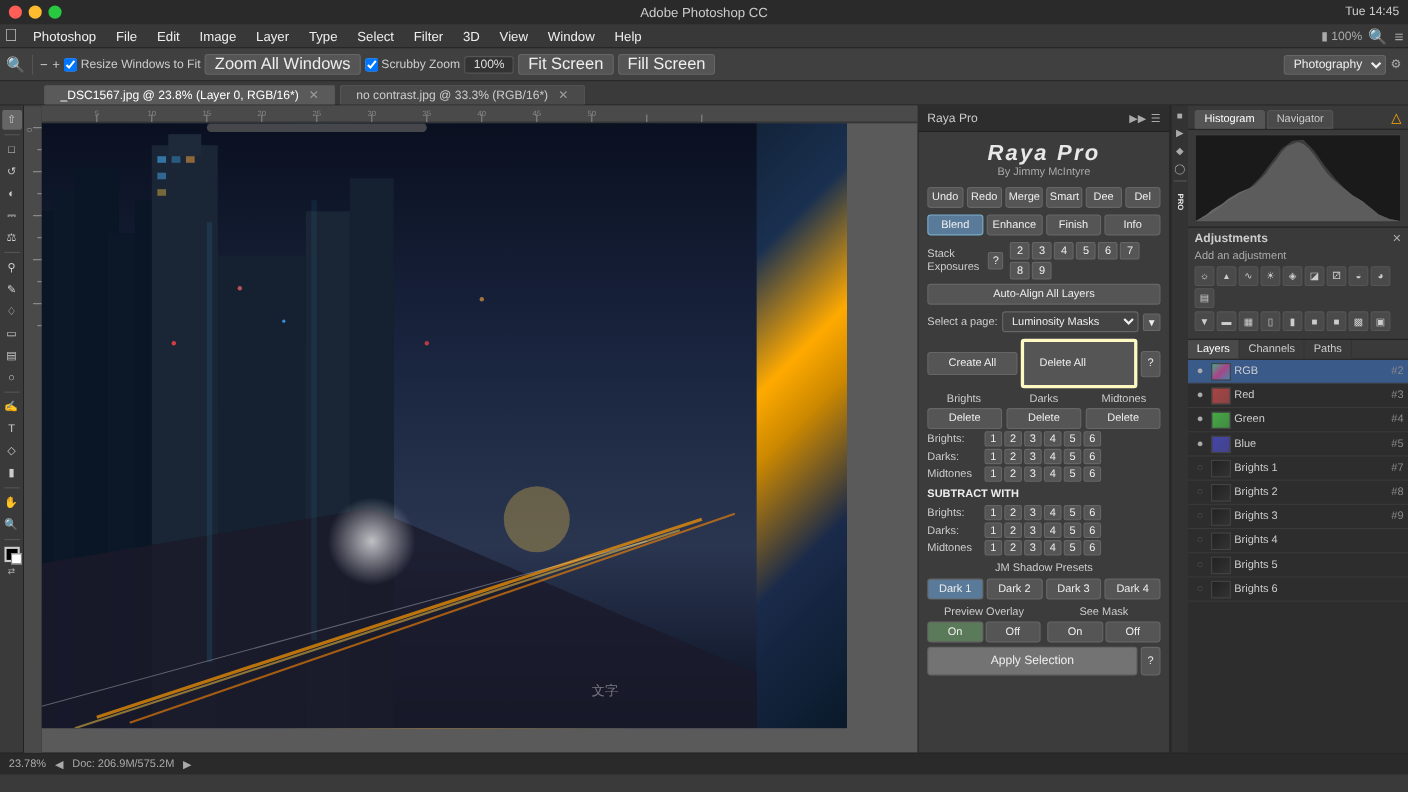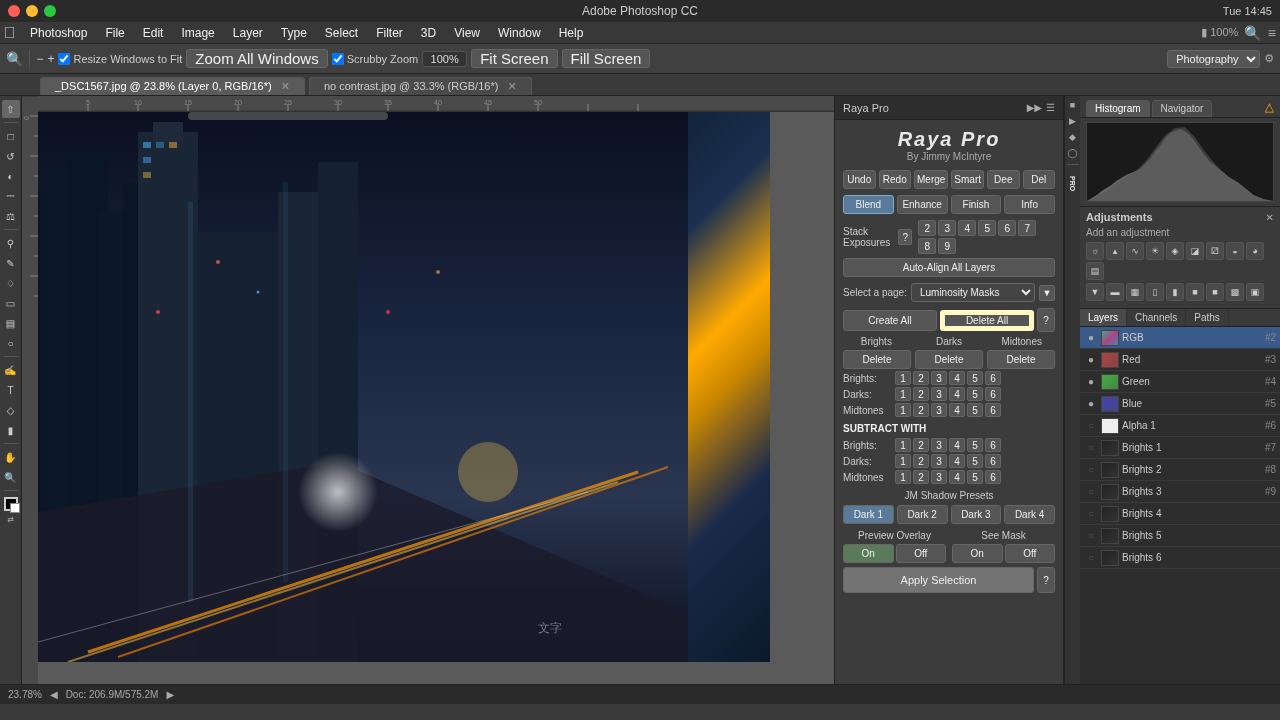--- a/index.html
+++ b/index.html
@@ -299,28 +299,28 @@
       background: #555;
       border: 1px solid #666;
       border-radius: 3px;
       color: #eee;
       font-size: 10px;
       cursor: pointer;
       text-align: center;
     }
     .delete-btn {
       flex: 1;
-      padding: 0;
-      background: #555;
-      border: 5px solid #fef9c3;
-      border-radius: 3px;
-      color: #eee;
-      font-size: 10px;
-      cursor: pointer;
-      text-align: center;
+      padding: 14px;
+      background: #555;
+      border: 3px solid #fef9c3;
+      border-radius: 3px;
+      color: #eee;
+      font-size: 10px;
+      cursor: pointer;
+      text-align: left;
     }
     .help-btn {
       width: 18px; height: 24px;
       background: #555;
       border: 1px solid #666;
       border-radius: 3px;
       color: #eee;
       font-size: 10px;
       display: flex; align-items: center; justify-content: center;
       cursor: pointer;
@@ -1098,26 +1098,20 @@
           <span class="layer-shortcut">#4</span>
         </div>
 
         <div class="layer-item">
           <div class="layer-eye">●</div>
           <div class="layer-thumb layer-thumb-blue"></div>
           <span class="layer-name">Blue</span>
           <span class="layer-shortcut">#5</span>
         </div>
 
-        <div class="layer-item">
-          <div class="layer-eye" style="color:#555;">○</div>
-          <div class="layer-thumb layer-thumb-white"></div>
-          <span class="layer-name">Alpha 1</span>
-          <span class="layer-shortcut">#6</span>
-        </div>
 
         <div class="layer-item">
           <div class="layer-eye" style="color:#555;">○</div>
           <div class="layer-thumb layer-thumb-dark"></div>
           <span class="layer-name">Brights 1</span>
           <span class="layer-shortcut">#7</span>
         </div>
 
         <div class="layer-item">
           <div class="layer-eye" style="color:#555;">○</div>

